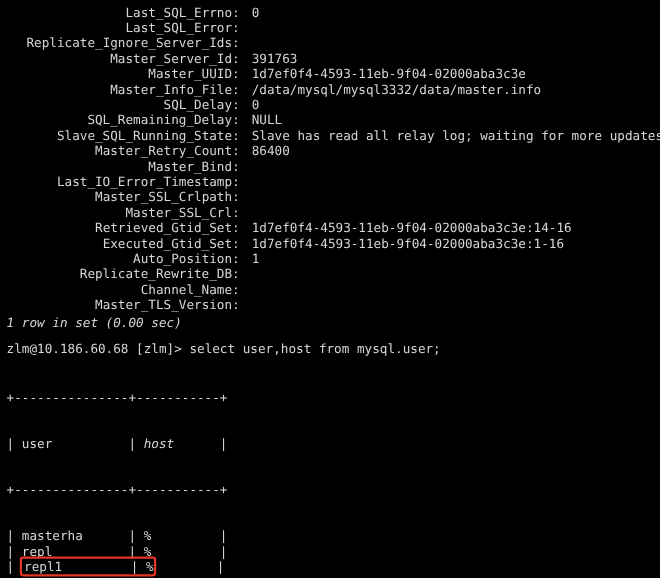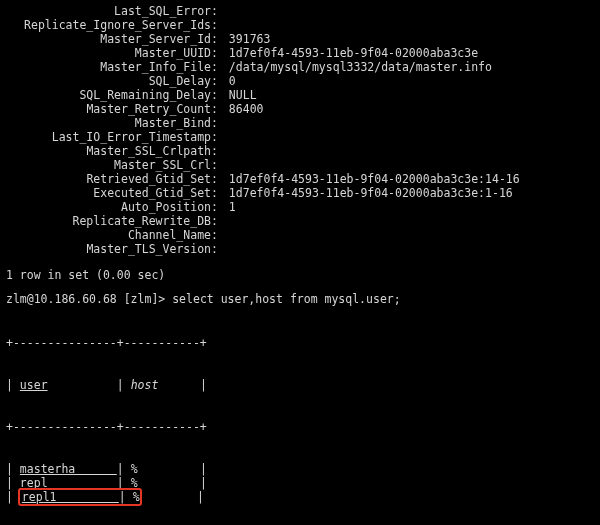--- a/index.html
+++ b/index.html
@@ -11,47 +11,49 @@
     line-height:14px;
     width:600px;
     height:525px;
     overflow:hidden;
   }
   .wrap{padding:4px 6px;}
   .status-row{white-space:pre;}
   .label{display:inline-block;width:205px;text-align:right;}
   .colon{padding:0 4px 0 0;}
   .val{}
-  .footer{white-space:pre;margin-top:12px;}
+  .footer{white-space:pre;margin-top:2px;font-style:italic;}
   .prompt-line{white-space:pre;margin-top:10px;}
   .tbl{margin-top:2px;white-space:pre;}
   .thdr,.trow,.tsep{white-space:pre;}
-  .cell-user{display:inline-block;width:14ch;text-decoration:underline;}
+  .cell-user{display:inline-block;width:14ch;}
   .cell-host{display:inline-block;width:10ch;font-style:italic;}
   .highlight{
     display:inline-block;
     border:2px solid #e53524;
     border-radius:3px;
     margin:-2px 0 -2px -2px;
     padding:0 0 0 2px;
   }
   .highlight .cell-user{width:14ch;}
 </style>
 </head>
 <body>
 <div class="wrap">
 
 <div id="status-block">
+      <div class="status-row"><span class="label">Last_SQL_Errno</span><span class="colon">: </span><span class="val">0</span></div>
       <div class="status-row"><span class="label">Last_SQL_Error</span><span class="colon">: </span><span class="val"></span></div>
       <div class="status-row"><span class="label">Replicate_Ignore_Server_Ids</span><span class="colon">: </span><span class="val"></span></div>
       <div class="status-row"><span class="label">Master_Server_Id</span><span class="colon">: </span><span class="val">391763</span></div>
       <div class="status-row"><span class="label">Master_UUID</span><span class="colon">: </span><span class="val">1d7ef0f4-4593-11eb-9f04-02000aba3c3e</span></div>
       <div class="status-row"><span class="label">Master_Info_File</span><span class="colon">: </span><span class="val">/data/mysql/mysql3332/data/master.info</span></div>
       <div class="status-row"><span class="label">SQL_Delay</span><span class="colon">: </span><span class="val">0</span></div>
       <div class="status-row"><span class="label">SQL_Remaining_Delay</span><span class="colon">: </span><span class="val">NULL</span></div>
+      <div class="status-row"><span class="label">Slave_SQL_Running_State</span><span class="colon">: </span><span class="val">Slave has read all relay log; waiting for more updates</span></div>
       <div class="status-row"><span class="label">Master_Retry_Count</span><span class="colon">: </span><span class="val">86400</span></div>
       <div class="status-row"><span class="label">Master_Bind</span><span class="colon">: </span><span class="val"></span></div>
       <div class="status-row"><span class="label">Last_IO_Error_Timestamp</span><span class="colon">: </span><span class="val"></span></div>
       <div class="status-row"><span class="label">Master_SSL_Crlpath</span><span class="colon">: </span><span class="val"></span></div>
       <div class="status-row"><span class="label">Master_SSL_Crl</span><span class="colon">: </span><span class="val"></span></div>
       <div class="status-row"><span class="label">Retrieved_Gtid_Set</span><span class="colon">: </span><span class="val">1d7ef0f4-4593-11eb-9f04-02000aba3c3e:14-16</span></div>
       <div class="status-row"><span class="label">Executed_Gtid_Set</span><span class="colon">: </span><span class="val">1d7ef0f4-4593-11eb-9f04-02000aba3c3e:1-16</span></div>
       <div class="status-row"><span class="label">Auto_Position</span><span class="colon">: </span><span class="val">1</span></div>
       <div class="status-row"><span class="label">Replicate_Rewrite_DB</span><span class="colon">: </span><span class="val"></span></div>
       <div class="status-row"><span class="label">Channel_Name</span><span class="colon">: </span><span class="val"></span></div>

